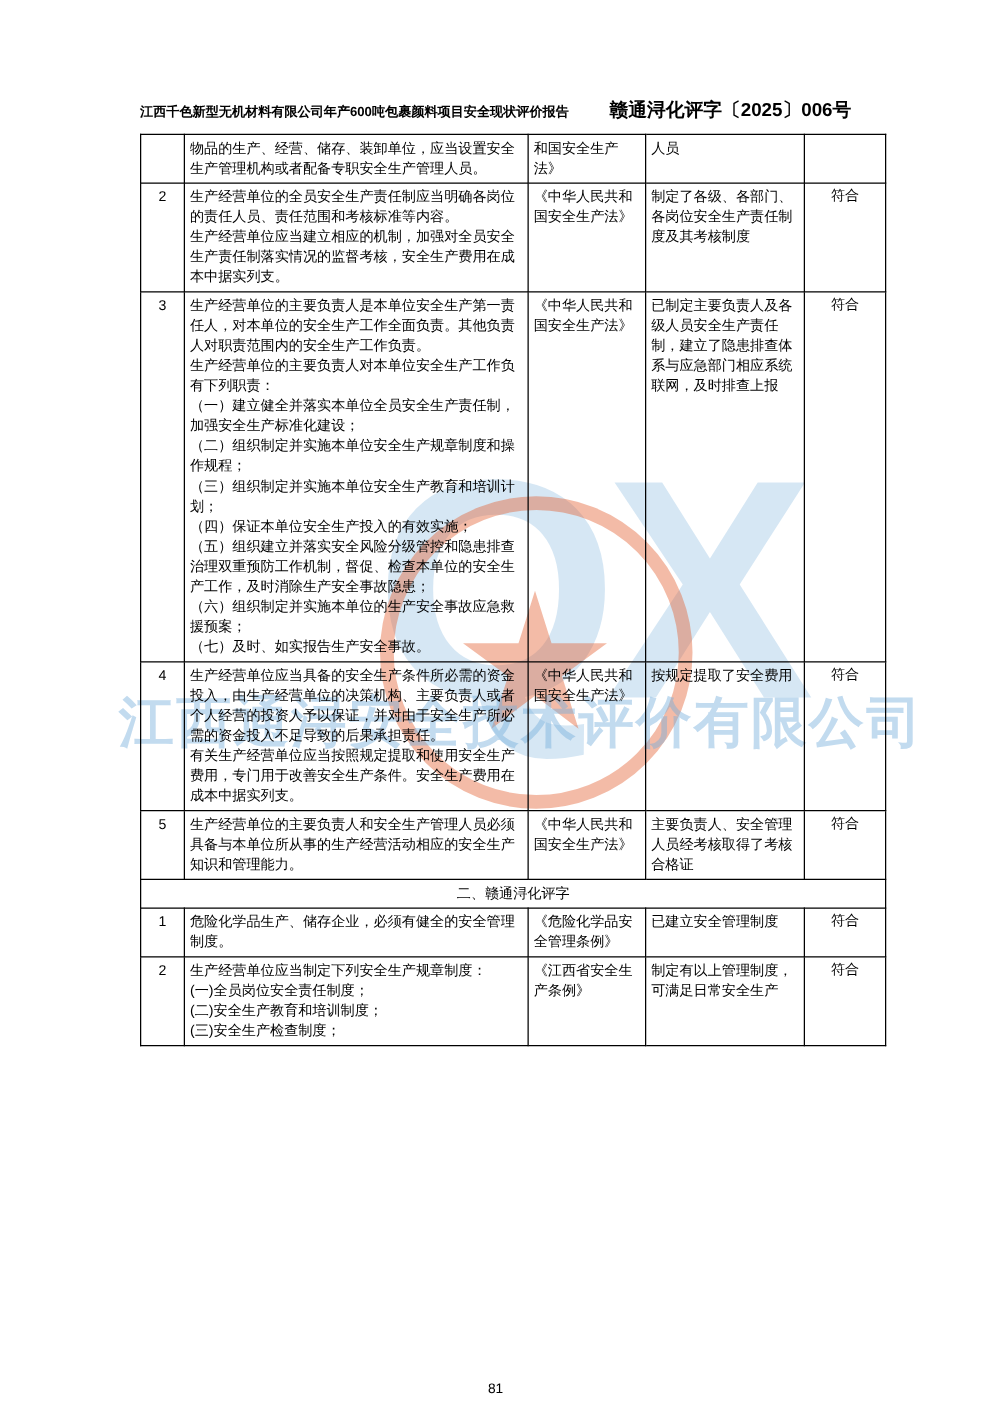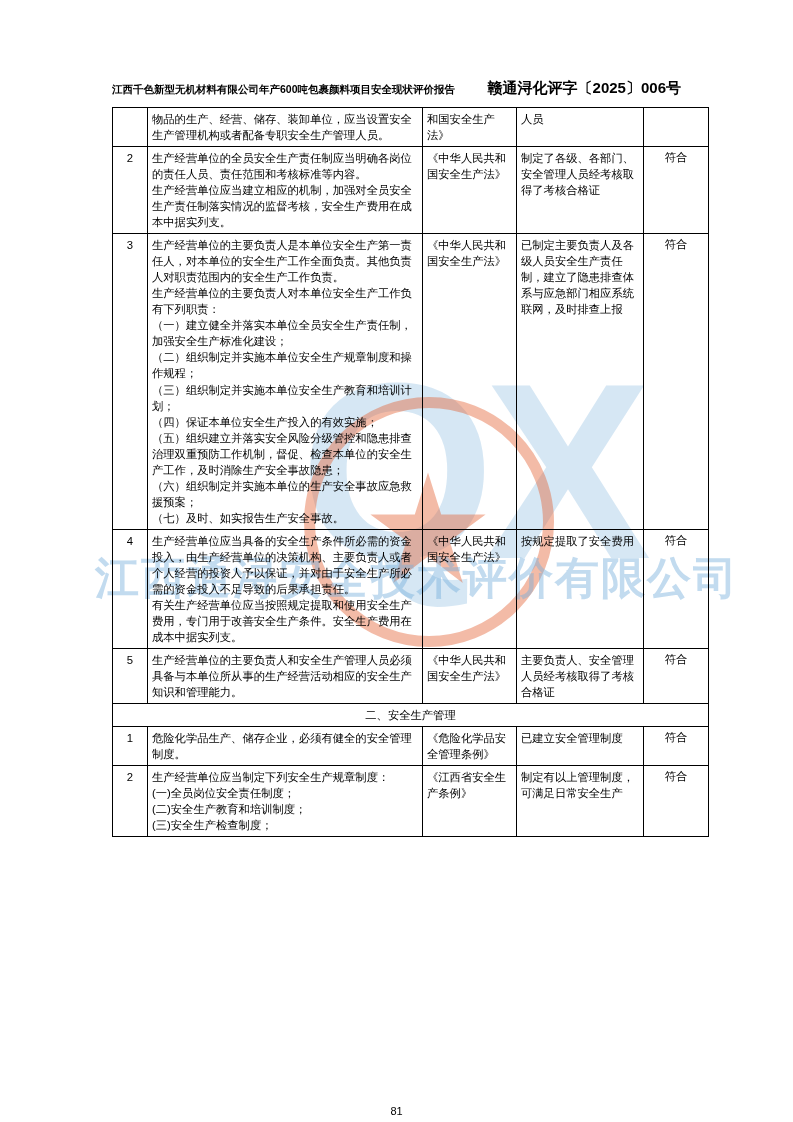--- a/index.html
+++ b/index.html
@@ -164,21 +164,21 @@
         <td class="c-req" style="white-space:pre-line;">物品的生产、经营、储存、装卸单位，应当设置安全生产管理机构或者配备专职安全生产管理人员。</td>
         <td class="c-basis">和国安全生产法》</td>
         <td class="c-state">人员</td>
         <td class="c-result"></td>
       </tr>
       <tr>
         <td class="c-num">2</td>
         <td class="c-req" style="white-space:pre-line;">生产经营单位的全员安全生产责任制应当明确各岗位的责任人员、责任范围和考核标准等内容。
 生产经营单位应当建立相应的机制，加强对全员安全生产责任制落实情况的监督考核，安全生产费用在成本中据实列支。</td>
         <td class="c-basis c-mid">《中华人民共和国安全生产法》</td>
-        <td class="c-state c-mid">制定了各级、各部门、安全管理人员经考核取得了考核合格证</td>
+        <td class="c-state c-mid">制定了各级、各部门、各岗位安全生产责任制度及其考核制度</td>
         <td class="c-result">符合</td>
       </tr>
       <tr>
         <td class="c-num">3</td>
         <td class="c-req" style="white-space:pre-line;">生产经营单位的主要负责人是本单位安全生产第一责任人，对本单位的安全生产工作全面负责。其他负责人对职责范围内的安全生产工作负责。
 生产经营单位的主要负责人对本单位安全生产工作负有下列职责：
 （一）建立健全并落实本单位全员安全生产责任制，加强安全生产标准化建设；
 （二）组织制定并实施本单位安全生产规章制度和操作规程；
 （三）组织制定并实施本单位安全生产教育和培训计划；
 （四）保证本单位安全生产投入的有效实施；
@@ -198,21 +198,21 @@
         <td class="c-result">符合</td>
       </tr>
       <tr>
         <td class="c-num">5</td>
         <td class="c-req" style="white-space:pre-line;">生产经营单位的主要负责人和安全生产管理人员必须具备与本单位所从事的生产经营活动相应的安全生产知识和管理能力。</td>
         <td class="c-basis">《中华人民共和国安全生产法》</td>
         <td class="c-state">主要负责人、安全管理人员经考核取得了考核合格证</td>
         <td class="c-result">符合</td>
       </tr>
       <tr>
-        <td class="section" colspan="5">二、安全生产管理</td>
+        <td class="section" colspan="5">二、赣通浔化评字</td>
       </tr>
       <tr>
         <td class="c-num">1</td>
         <td class="c-req" style="white-space:pre-line;">危险化学品生产、储存企业，必须有健全的安全管理制度。</td>
         <td class="c-basis c-mid">《危险化学品安全管理条例》</td>
         <td class="c-state c-mid">已建立安全管理制度</td>
         <td class="c-result">符合</td>
       </tr>
       <tr>
         <td class="c-num">2</td>

